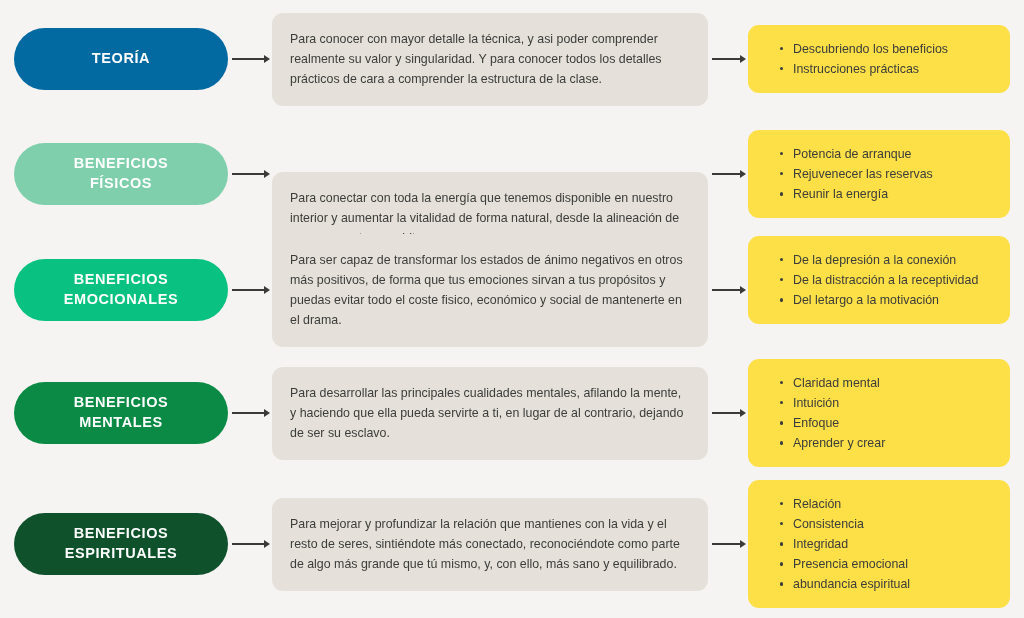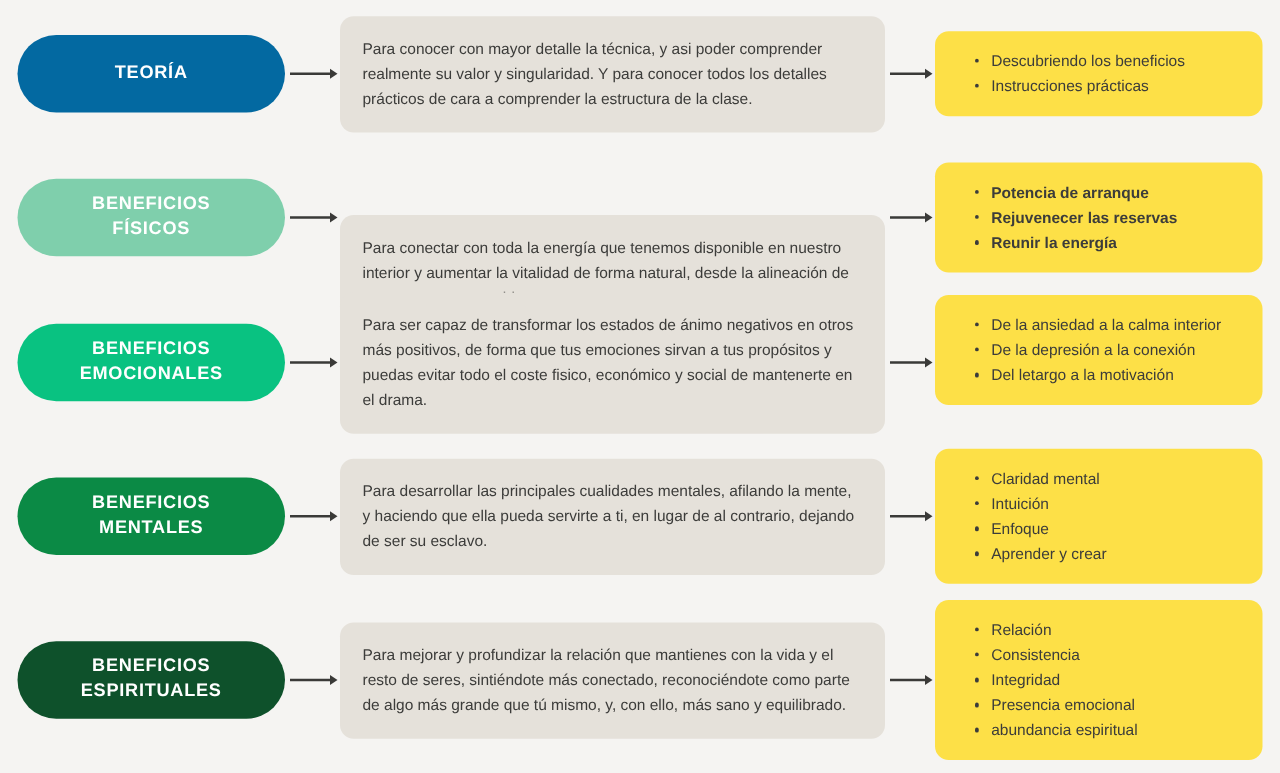--- a/index.html
+++ b/index.html
@@ -150,21 +150,21 @@
     </div>
     <div class="pill-cell" style="top: 143px;">
       <div class="pill" style="background: rgb(127, 207, 172);">
         <span class="pill-label" style="color: rgb(255, 255, 255);">BENEFICIOS
 FÍSICOS</span>
       </div>
     </div>
     <div class="desc-card" style="top: 127.5px; margin-top: 44px;">
       <p class="desc-text">Para conectar con toda la energía que tenemos disponible en nuestro interior y aumentar la vitalidad de forma natural, desde la alineación de cuerpo, mente y espiritu.</p>
     </div>
-    <div class="list-card" style="top: 130px; font-weight: bold;">
+    <div class="list-card" style="top: 130px;">
       <ul class="bullet-list">
         <li>Potencia de arranque</li>
         <li>Rejuvenecer las reservas</li>
         <li>Reunir la energía</li>
       </ul>
     </div>
     <div class="arrow arrow-1" style="top: 169px;">
       <div class="shaft"></div>
       <div class="head"></div>
     </div>
@@ -176,22 +176,22 @@
       <div class="pill" style="background: rgb(9, 194, 129);">
         <span class="pill-label" style="color: rgb(255, 255, 255);">BENEFICIOS
 EMOCIONALES</span>
       </div>
     </div>
     <div class="desc-card" style="top: 233.5px;">
       <p class="desc-text">Para ser capaz de transformar los estados de ánimo negativos en otros más positivos, de forma que tus emociones sirvan a tus propósitos y puedas evitar todo el coste fisico, económico y social de mantenerte en el drama.</p>
     </div>
     <div class="list-card" style="top: 236px;">
       <ul class="bullet-list">
-        <li>De la ansiedad a la calma interior</li>
         <li>De la depresión a la conexión</li>
+        <li>De la distracción a la receptividad</li>
         <li>Del letargo a la motivación</li>
       </ul>
     </div>
     <div class="arrow arrow-1" style="top: 285px;">
       <div class="shaft"></div>
       <div class="head"></div>
     </div>
     <div class="arrow arrow-2" style="top: 285px;">
       <div class="shaft"></div>
       <div class="head"></div>

